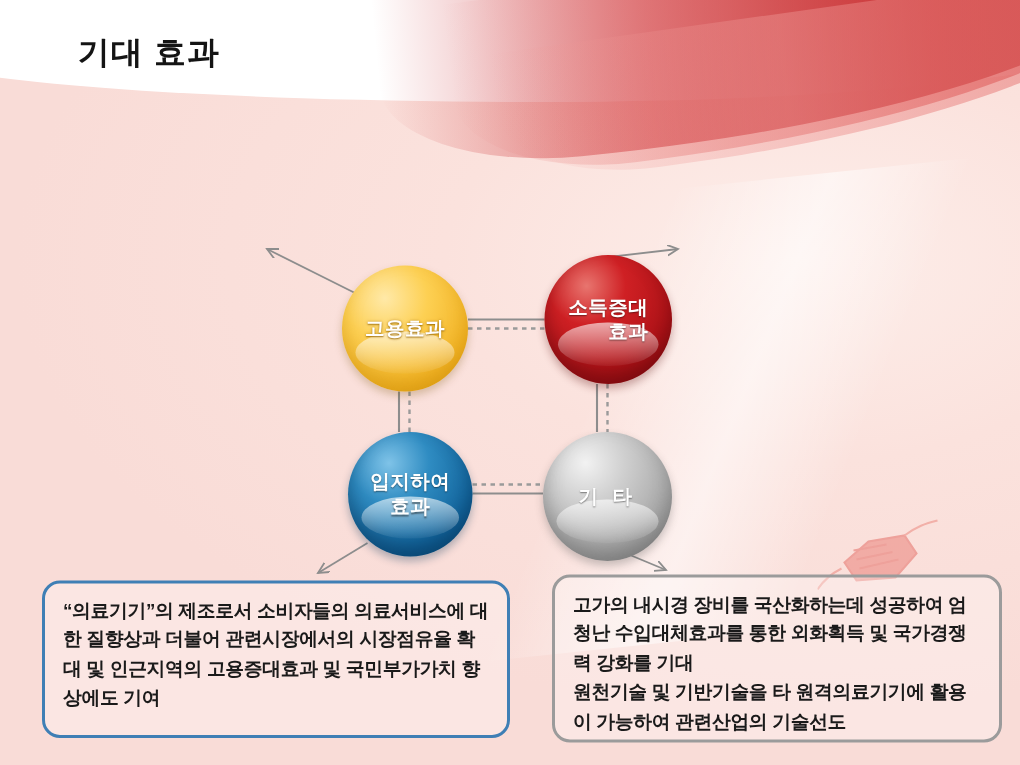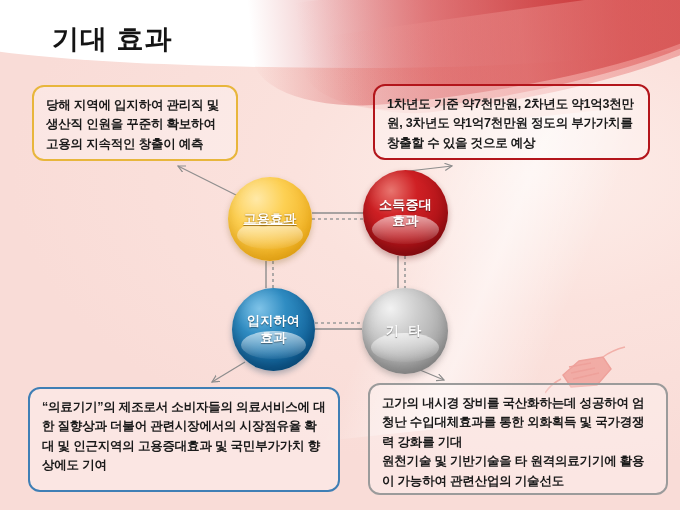--- a/index.html
+++ b/index.html
@@ -57,21 +57,21 @@
     transform:rotate(-6deg);pointer-events:none;
   }
   .watermark{
     position:absolute;left:545px;top:335px;width:86px;height:64px;
     opacity:.55;pointer-events:none;
   }
 
   
   .title{
     position:absolute;left:52px;top:21px;
-    font-size:27px;font-weight:bold;color:#141414;letter-spacing:1px;
+    font-size:21px;font-weight:bold;color:#141414;letter-spacing:1px;
   }
 
   
   .links{position:absolute;left:0;top:0;width:680px;height:510px;}
 
   
   .node{
     position:absolute;border-radius:50%;
     display:flex;align-items:center;justify-content:center;
     text-align:center;color:#ffffff;font-weight:bold;font-size:13px;
@@ -85,26 +85,26 @@
     pointer-events:none;
   }
   .node .lbl{position:relative;z-index:2;padding:0 4px;}
 
   #node-employment{
     left:228px;top:177px;width:84px;height:84px;
     background:radial-gradient(circle at 34% 26%,#ffe9a8 0%,#fdd053 34%,#f2b324 72%,#e09c10 100%);
     box-shadow:0 3px 6px rgba(120,80,0,.28), inset 0 -7px 12px rgba(190,130,0,.35);
     color:#ffffff;
     text-shadow:0 1px 1px rgba(150,100,0,.75), 0 0 2px rgba(160,110,0,.6);
-    text-decoration:underline;
   }
   #node-income{
     left:363px;top:170px;width:85px;height:86px;
     background:radial-gradient(circle at 33% 24%,#e8756f 0%,#cf2024 30%,#ae1217 70%,#8d0c10 100%);
     box-shadow:0 3px 6px rgba(90,10,10,.32), inset 0 -8px 13px rgba(80,5,8,.45);
+    text-align:right;
   }
   #node-economy{
     left:232px;top:288px;width:83px;height:83px;
     background:radial-gradient(circle at 33% 25%,#7fc3e8 0%,#2f8cc2 32%,#11639b 72%,#0a4d7c 100%);
     box-shadow:0 3px 6px rgba(5,50,85,.32), inset 0 -8px 13px rgba(4,45,78,.45);
   }
   #node-other{
     left:362px;top:288px;width:86px;height:86px;
     background:radial-gradient(circle at 33% 24%,#f2f2f2 0%,#cfcfcf 30%,#a6a6a6 70%,#868686 100%);
     box-shadow:0 3px 6px rgba(60,60,60,.28), inset 0 -8px 13px rgba(80,80,80,.4);
@@ -196,21 +196,19 @@
       <span>효과</span>
     </span>
     <span class="glass"></span>
   </div>
 
   <div class="node" id="node-other">
     <span class="lbl">기 타</span>
     <span class="glass"></span>
   </div>
 
-  <div class="box" id="box-employment">당해 지역에 입지하여 관리직 및 생산직 인원을 꾸준히 확보하여 고용의 지속적인 창출이 예측</div>
-
-  <div class="box" id="box-income">1차년도 기준 약7천만원, 2차년도 약1억3천만원, 3차년도 약1억7천만원 정도의 부가가치를 창출할 수 있을 것으로 예상</div>
+
 
   <div class="box" id="box-other">고가의 내시경 장비를 국산화하는데 성공하여 엄청난 수입대체효과를 통한 외화획득 및 국가경쟁력 강화를 기대<br>원천기술 및 기반기술을 타 원격의료기기에 활용이 가능하여 관련산업의 기술선도</div>
 
   <div class="box" id="box-economy">“의료기기”의 제조로서 소비자들의 의료서비스에 대한 질향상과 더불어 관련시장에서의 시장점유율 확대 및 인근지역의 고용증대효과 및 국민부가가치 향상에도 기여</div>
 
 </div>
 
 </body></html>

